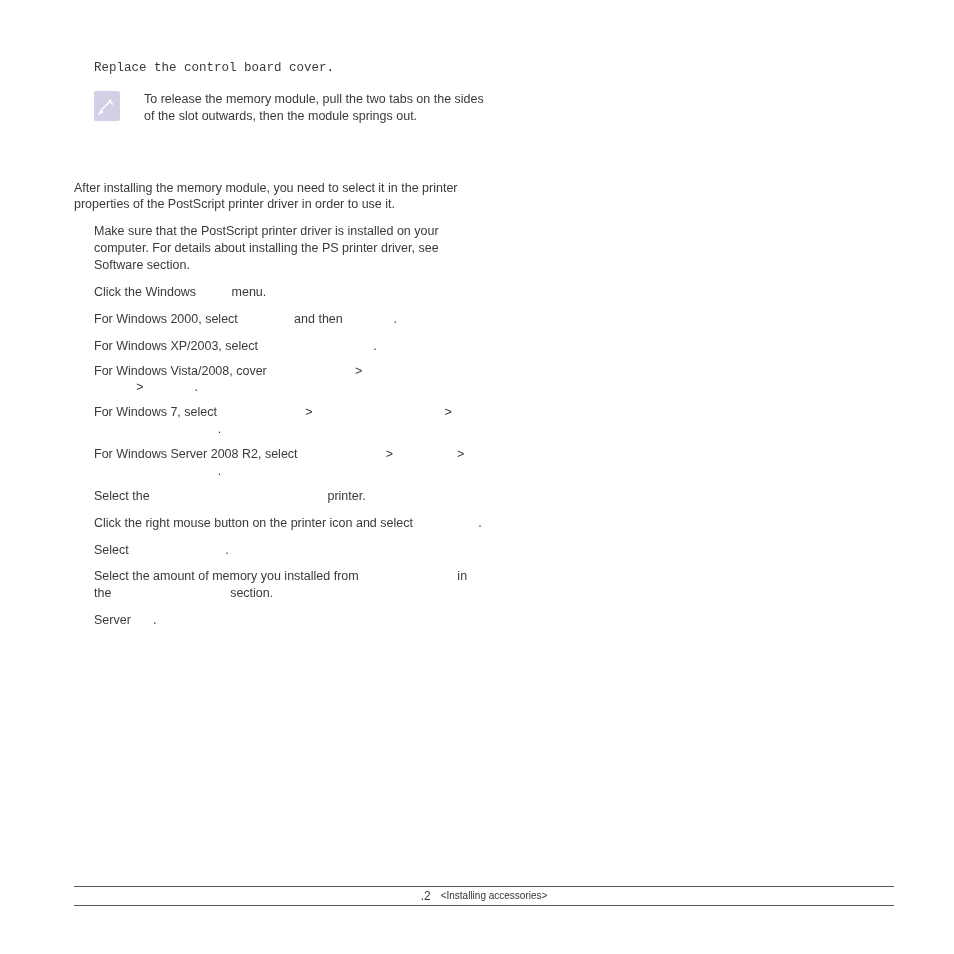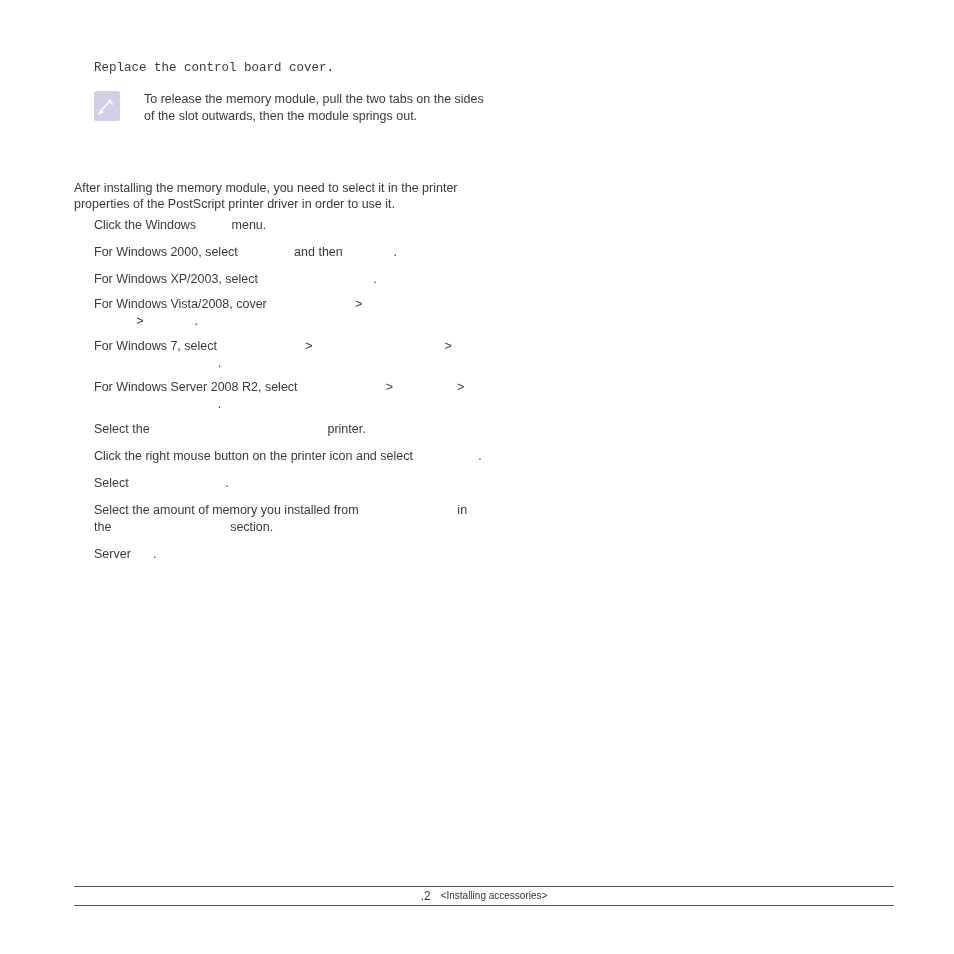--- a/index.html
+++ b/index.html
@@ -23,21 +23,21 @@
     .step-num { position: absolute; left: -20px; top: 0; font-weight: bold; color: #fff; }
     .note { display: flex; gap: 24px; margin: 10px 0 30px 20px; }
     .note-icon {
       width: 26px; height: 30px; flex: 0 0 26px;
       background: #d2cfe6;
       border-radius: 2px;
       display: flex; align-items: center; justify-content: center;
     }
     .note-icon svg { width: 18px; height: 18px; }
     .section-title { color: #fff; font-weight: bold; margin: 18px 0 8px 0; }
-    .intro { margin: 6px 0 4px 0; }
+    .intro { margin: 6px 0 10px 0; }
     .li { margin: 0 0 10px 20px; position: relative; }
     .li-num { position: absolute; left: -20px; top: 0; font-weight: bold; color: #fff; }
     .sub { margin: 0 0 8px 20px; }
     .bold-space { color: #fff; font-weight: bold; }
 
     .footer {
       position: absolute;
       left: 74px; bottom: 48px;
       width: 820px;
       border-top: 1px solid #555;
@@ -68,20 +68,24 @@
           <path d="M4 18 L18 4 M14 4 L20 10 M4 18 L2 22 L6 20 Z" fill="#fff"></path>
         </svg>
       </div>
       <div>To release the memory module, pull the two tabs on the sides of the slot outwards, then the module springs out.</div>
     </div>
 
     <div class="section-title">Activating the added memory in the PS printer properties</div>
 
     <div class="intro">After installing the memory module, you need to select it in the printer properties of the PostScript printer driver in order to use it.</div>
 
+    <div class="li">
+      <span class="li-num">1</span>
+      <span>Make sure that the PostScript printer driver is installed on your computer. For details about installing the PS printer driver, see Software section.</span>
+    </div>
 
     <div class="li">
       <span class="li-num">2</span>
       <span><span>Click the Windows </span><span class="bold-space">Start</span><span> menu.</span></span>
     </div>
 
     <div class="li">
       <span class="li-num">3</span>
       <span><span>For Windows 2000, select </span><span class="bold-space">Settings</span><span> and then </span><span class="bold-space">Printers</span><span>.</span></span>
     </div>

